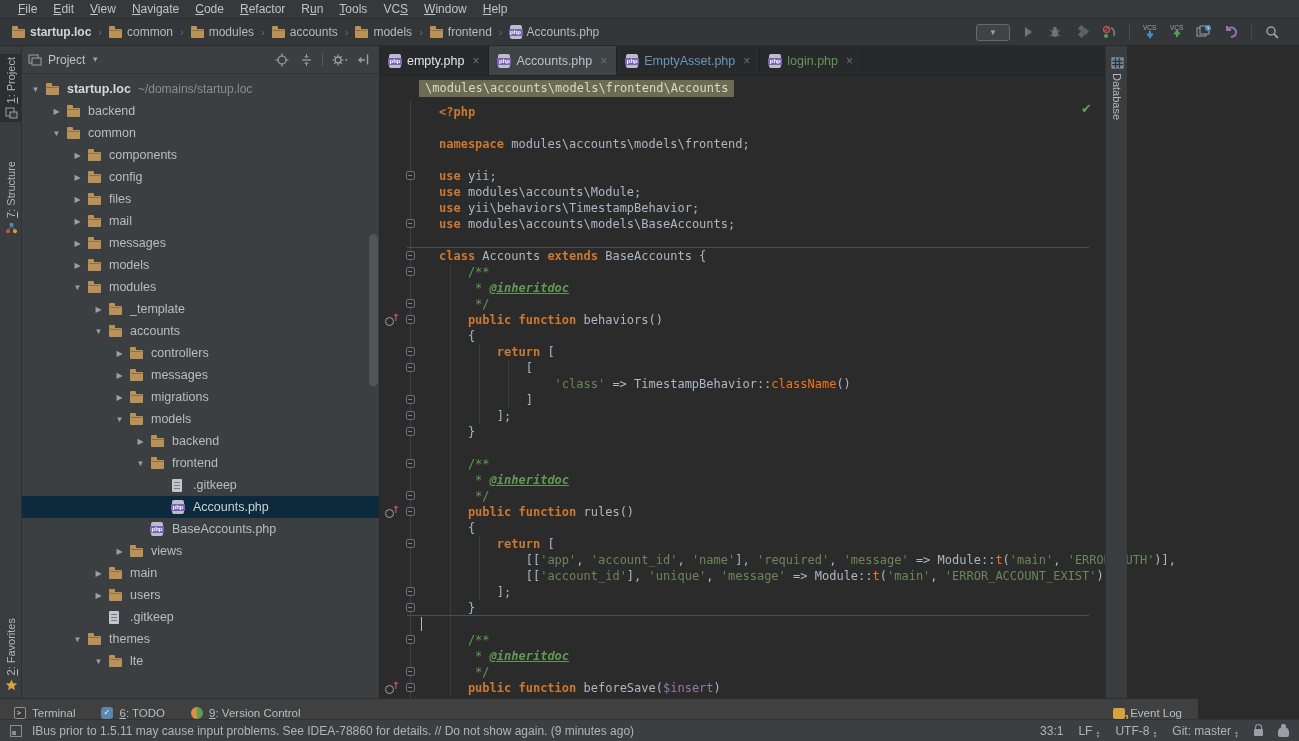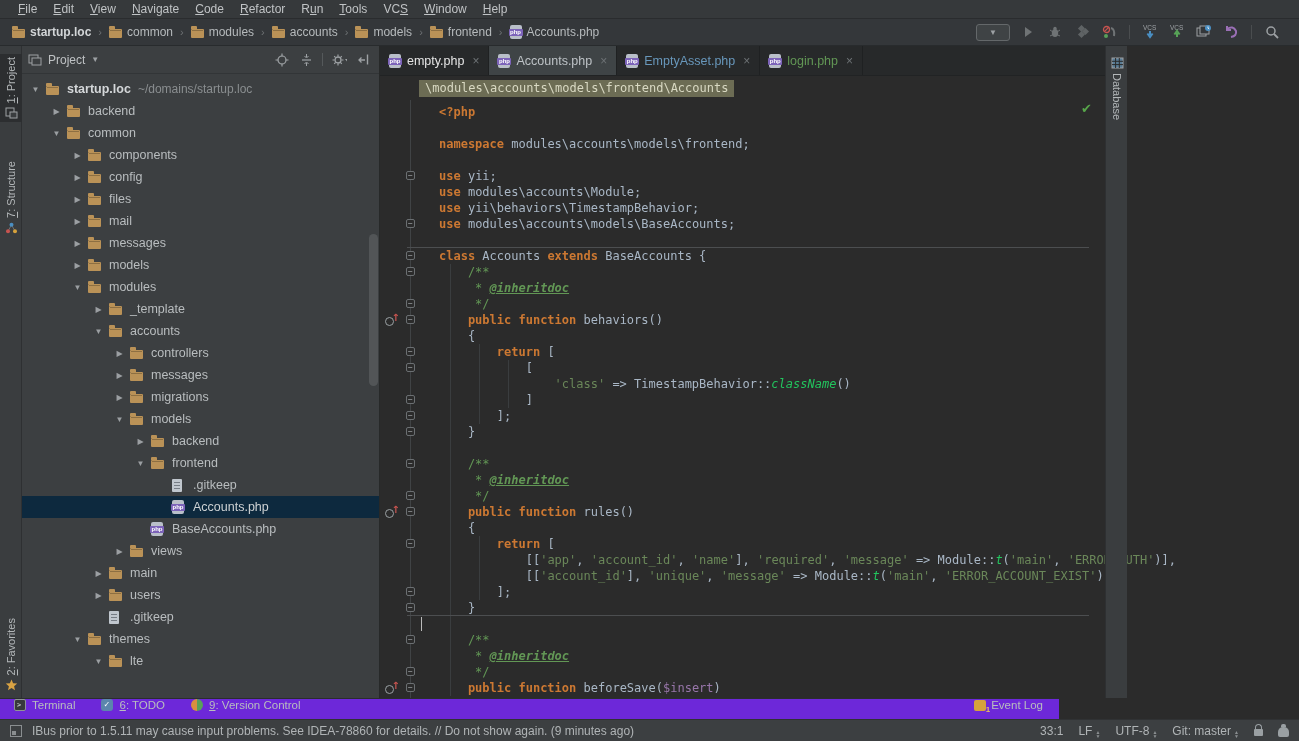--- a/index.html
+++ b/index.html
@@ -77,28 +77,28 @@
   .ovr-ic { position:absolute; left:5px; top:2px; width:14px; height:12px; }
   .ovr-ic::before { content:''; position:absolute; left:0; top:3px; width:7px; height:7px; border:1px solid #9aa0a3; border-radius:50%; }
   .ovr-ic::after { content:'\2191'; position:absolute; right:-1px; top:-2px; color:#c75450; font:bold 10px/12px "DejaVu Sans",sans-serif; }
   #codelines { position:absolute; left:31px; top:4px; right:12px;margin-left:28px; }
   .code-line { height:16px; white-space:pre; }
   .tk-k { color:#cc7832; font-weight:bold; }
   .tk-p { color:#a9b7c6; }
   .tk-s { color:#6a8759; }
   .tk-c { color:#629755; }
   .tk-ct { color:#629755; font-style:italic; text-decoration:underline; font-weight:bold; }
-  .tk-m { color:#22c55e; font-style:italic; }
+  .tk-m { color:#f97316; }
   .tk-v { color:#9876aa; }
   .msep { position:absolute; left:27px; right:16px; height:1px; background:#4c4e50; z-index:2; }
   .guide { position:absolute; width:1px; background:#3a3d3f; }
   #caret { position:absolute; left:41px; width:1px; height:14px; background:#bbbbbb; top:517px; }
 
   
-  #bottombar { position:absolute; left:0; top:698px; width:1059px; height:21px; background:#6d28d9; border-top:1px solid #2b2d2f; display:flex; align-items:flex-start; padding:0 14px; }
+  #bottombar { position:absolute; left:0; top:698px; width:1198px; height:21px; background:#404040; border-top:1px solid #2b2d2f; display:flex; align-items:flex-end; padding:0 14px; }
   .bb-item { display:flex; align-items:center; gap:6px; font-size:11.5px; color:#b9bdbf; margin-right:26px; }
   #eventlog { margin-left:auto; margin-right:2px; display:flex; align-items:center; gap:5px; font-size:11.5px; color:#b9bdbf; }
   .icon-terminal { width:12px; height:12px; background:#37393b; border:1px solid #8f9496; border-radius:2px; position:relative; }
   .icon-terminal::before { content:'>'; position:absolute; left:2px; top:-1px; font:bold 7px/12px "DejaVu Sans Mono",monospace; color:#c2c6c8; }
   .icon-todo { width:12px; height:12px; border-radius:3px; background:#5b86ad; position:relative; }
   .icon-todo::before { content:'\2713'; position:absolute; left:2px; top:0; font:bold 8px/12px "DejaVu Sans",sans-serif; color:#fff; }
   .icon-vcsball { width:12px; height:12px; border-radius:50%; background:linear-gradient(90deg,#d98f3f 50%,#58a05a 50%); }
   .icon-event { width:12px; height:11px; background:#d6a23c; border-radius:2px; position:relative; }
   .icon-event b { position:absolute; right:-4px; bottom:-3px; font:bold 8px/8px "Liberation Sans",sans-serif; color:#e8bb66; }
 

